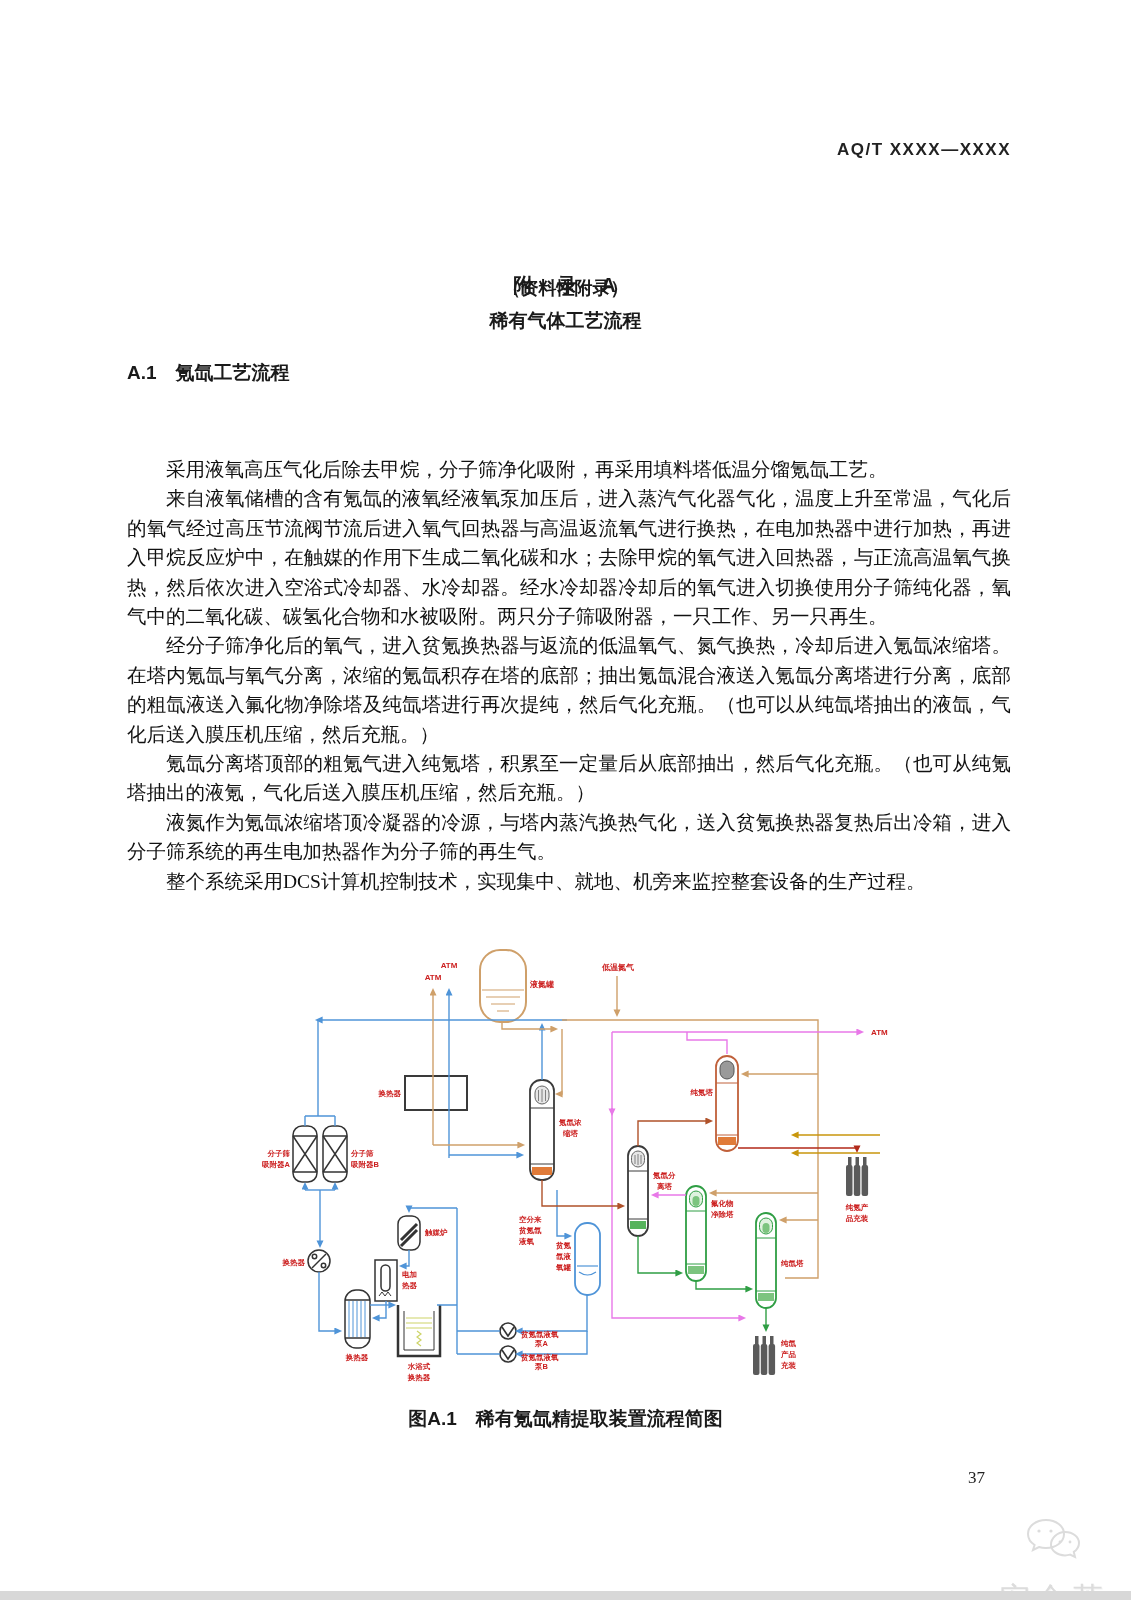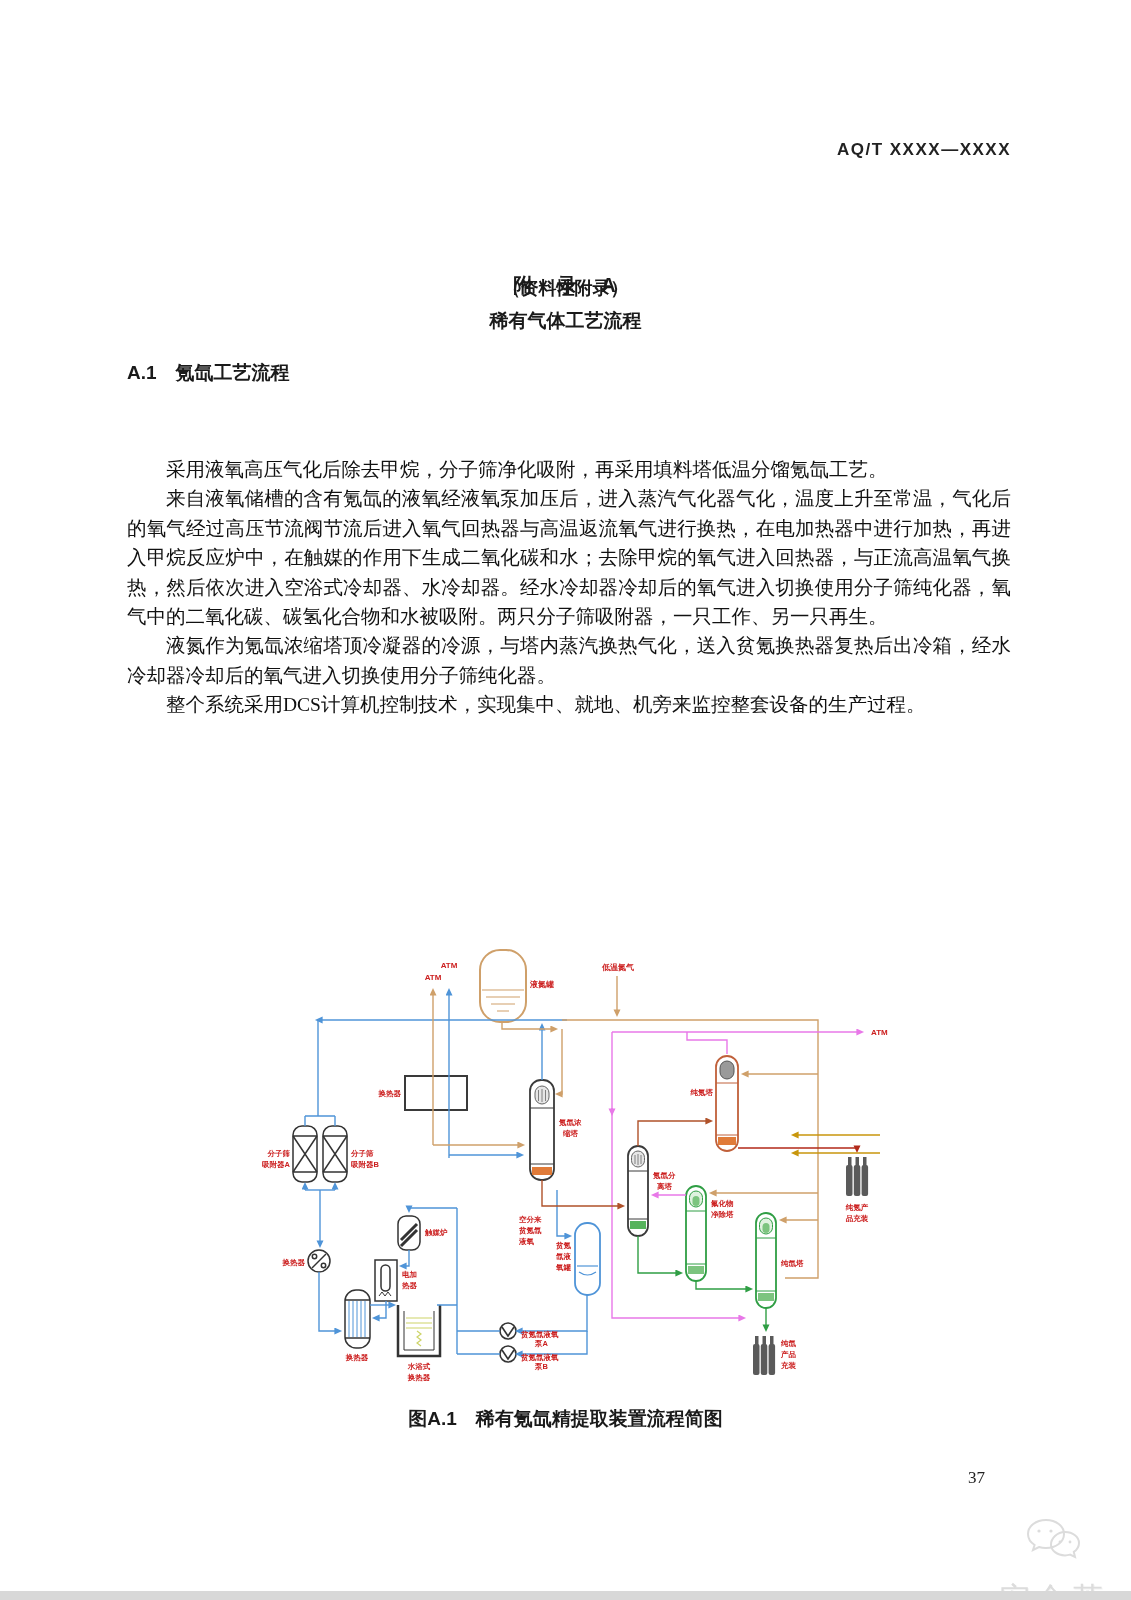--- a/index.html
+++ b/index.html
@@ -32,21 +32,23 @@
 <div class="hdr">AQ/T XXXX—XXXX</div>
 
 <div class="center t1">附　录　A</div>
 <div class="center t2">（资料性附录）</div>
 <div class="center t3">稀有气体工艺流程</div>
 <div class="section">A.1　氪氙工艺流程</div>
 
 <div class="doc">
   <p>采用液氧高压气化后除去甲烷，分子筛净化吸附，再采用填料塔低温分馏氪氙工艺。</p>
   <p>来自液氧储槽的含有氪氙的液氧经液氧泵加压后，进入蒸汽气化器气化，温度上升至常温，气化后的氧气经过高压节流阀节流后进入氧气回热器与高温返流氧气进行换热，在电加热器中进行加热，再进入甲烷反应炉中，在触媒的作用下生成二氧化碳和水；去除甲烷的氧气进入回热器，与正流高温氧气换热，然后依次进入空浴式冷却器、水冷却器。经水冷却器冷却后的氧气进入切换使用分子筛纯化器，氧气中的二氧化碳、碳氢化合物和水被吸附。两只分子筛吸附器，一只工作、另一只再生。</p>
-  <p>液氮作为氪氙浓缩塔顶冷凝器的冷源，与塔内蒸汽换热气化，送入贫氪换热器复热后出冷箱，经水冷却器冷却后的氧气进入切换使用分子筛纯化器。</p>
+  <p>经分子筛净化后的氧气，进入贫氪换热器与返流的低温氧气、氮气换热，冷却后进入氪氙浓缩塔。在塔内氪氙与氧气分离，浓缩的氪氙积存在塔的底部；抽出氪氙混合液送入氪氙分离塔进行分离，底部的粗氙液送入氟化物净除塔及纯氙塔进行再次提纯，然后气化充瓶。（也可以从纯氙塔抽出的液氙，气化后送入膜压机压缩，然后充瓶。）</p>
+  <p>氪氙分离塔顶部的粗氪气进入纯氪塔，积累至一定量后从底部抽出，然后气化充瓶。（也可从纯氪塔抽出的液氪，气化后送入膜压机压缩，然后充瓶。）</p>
+  <p>液氮作为氪氙浓缩塔顶冷凝器的冷源，与塔内蒸汽换热气化，送入贫氪换热器复热后出冷箱，进入分子筛系统的再生电加热器作为分子筛的再生气。</p>
   <p>整个系统采用DCS计算机控制技术，实现集中、就地、机旁来监控整套设备的生产过程。</p>
 </div>
 
 <div class="diagram">
 <svg viewBox="0 0 700 462" xmlns="http://www.w3.org/2000/svg">
   <defs>
     <marker id="aB" markerWidth="6" markerHeight="6" refX="4" refY="2.5" orient="auto">
           <path d="M0 0 L5.5 2.5 L0 5 Z" fill="#4f94d8"></path>
         </marker>
     <marker id="aT" markerWidth="6" markerHeight="6" refX="4" refY="2.5" orient="auto">

